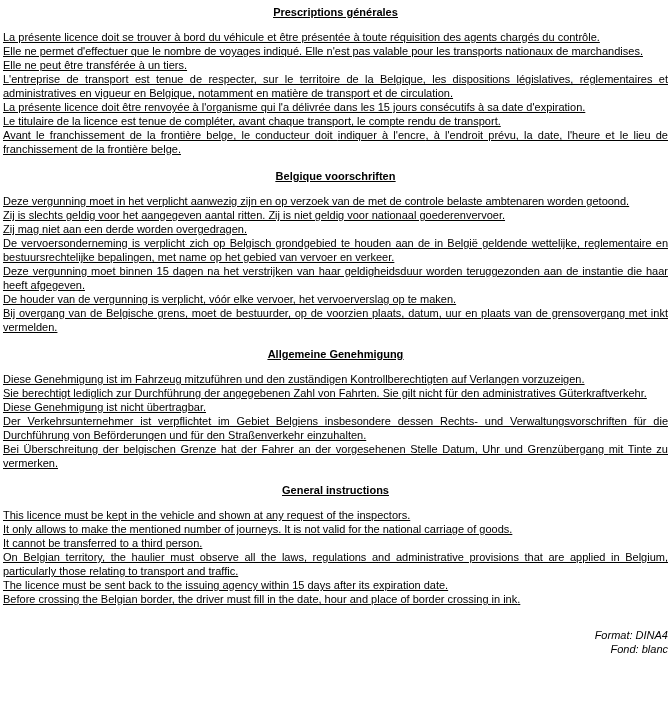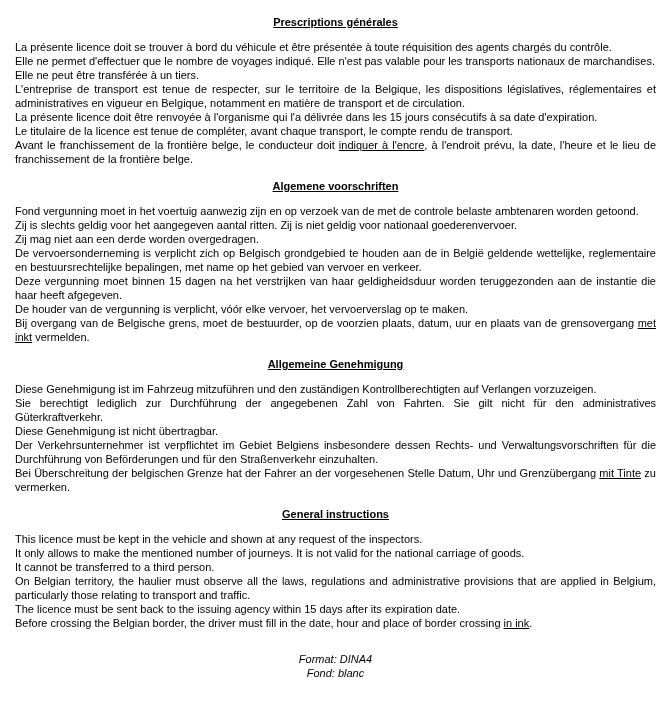--- a/index.html
+++ b/index.html
@@ -7,61 +7,61 @@
     width: 672px;
     height: 727px;
     overflow: hidden;
     box-sizing: border-box;
     padding: 3px 4px 0 3px;
     color: #000000;
     font-family: "Liberation Sans", "DejaVu Sans", sans-serif;
     font-size: 11px;
     line-height: 14px;
   }
-  .sec { margin: 12px; }
+  .sec { margin: 0; text-decoration: underline; }
   .heading {
     font-size: 11px;
     font-weight: bold;
     text-align: center;
     margin: 13px 0 11px 0;
     line-height: 14px;
   }
   .sec:first-of-type .heading { margin-top: 2px; }
   .heading .hu { text-decoration: underline; }
   .para {
     margin: 0;
     text-align: justify;
   }
   .u { text-decoration: underline; }
   .footer {
     margin-top: 22px;
   }
   .footer .note {
     margin: 0;
     font-style: italic;
-    text-align: center;
+    text-align: right;
   }
 </style>
 </head>
 <body>
 
 <section class="sec">
   <h2 class="heading"><span class="hu">Prescriptions générales</span></h2>
   <p class="para">La présente licence doit se trouver à bord du véhicule et être présentée à toute réquisition des agents chargés du contrôle.</p>
   <p class="para">Elle ne permet d'effectuer que le nombre de voyages indiqué. Elle n'est pas valable pour les transports nationaux de marchandises.</p>
   <p class="para">Elle ne peut être transférée à un tiers.</p>
   <p class="para">L'entreprise de transport est tenue de respecter, sur le territoire de la Belgique, les dispositions législatives, réglementaires et administratives en vigueur en Belgique, notamment en matière de transport et de circulation.</p>
   <p class="para">La présente licence doit être renvoyée à l'organisme qui l'a délivrée dans les 15 jours consécutifs à sa date d'expiration.</p>
   <p class="para">Le titulaire de la licence est tenue de compléter, avant chaque transport, le compte rendu de transport.</p>
   <p class="para"><span>Avant le franchissement de la frontière belge, le conducteur doit </span><span class="u">indiquer à l'encre</span><span>, à l'endroit prévu, la date, l'heure et le lieu de franchissement de la frontière belge.</span></p>
 </section>
 
 <section class="sec">
-  <h2 class="heading"><span class="hu">Algemene voorschriften</span></h2>
-  <p class="para">Fond vergunning moet in het voertuig aanwezig zijn en op verzoek van de met de controle belaste ambtenaren worden getoond.</p>
+  <h2 class="heading"><span class="hu">Belgique voorschriften</span></h2>
+  <p class="para">Deze vergunning moet in het verplicht aanwezig zijn en op verzoek van de met de controle belaste ambtenaren worden getoond.</p>
   <p class="para">Zij is slechts geldig voor het aangegeven aantal ritten. Zij is niet geldig voor nationaal goederenvervoer.</p>
   <p class="para">Zij mag niet aan een derde worden overgedragen.</p>
   <p class="para">De vervoersonderneming is verplicht zich op Belgisch grondgebied te houden aan de in België geldende wettelijke, reglementaire en bestuursrechtelijke bepalingen, met name op het gebied van vervoer en verkeer.</p>
   <p class="para">Deze vergunning moet binnen 15 dagen na het verstrijken van haar geldigheidsduur worden teruggezonden aan de instantie die haar heeft afgegeven.</p>
   <p class="para">De houder van de vergunning is verplicht, vóór elke vervoer, het vervoerverslag op te maken.</p>
   <p class="para"><span>Bij overgang van de Belgische grens, moet de bestuurder, op de voorzien plaats, datum, uur en plaats van de grensovergang </span><span class="u">met inkt</span><span> vermelden.</span></p>
 </section>
 
 <section class="sec">
   <h2 class="heading"><span class="hu">Allgemeine Genehmigung</span></h2>

